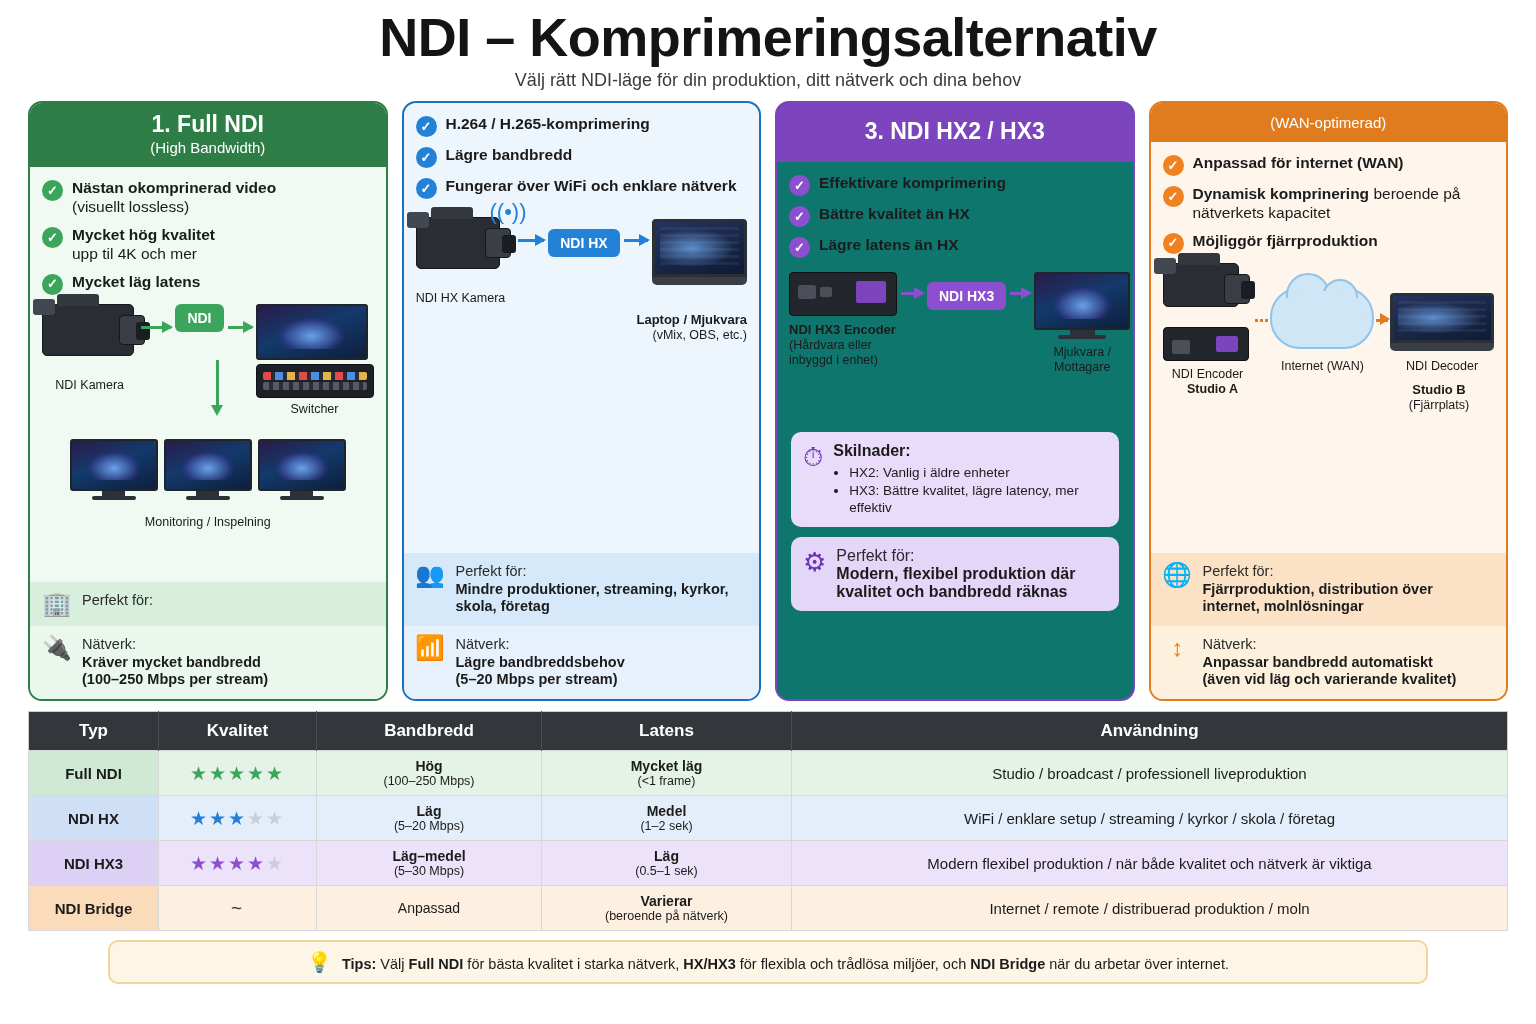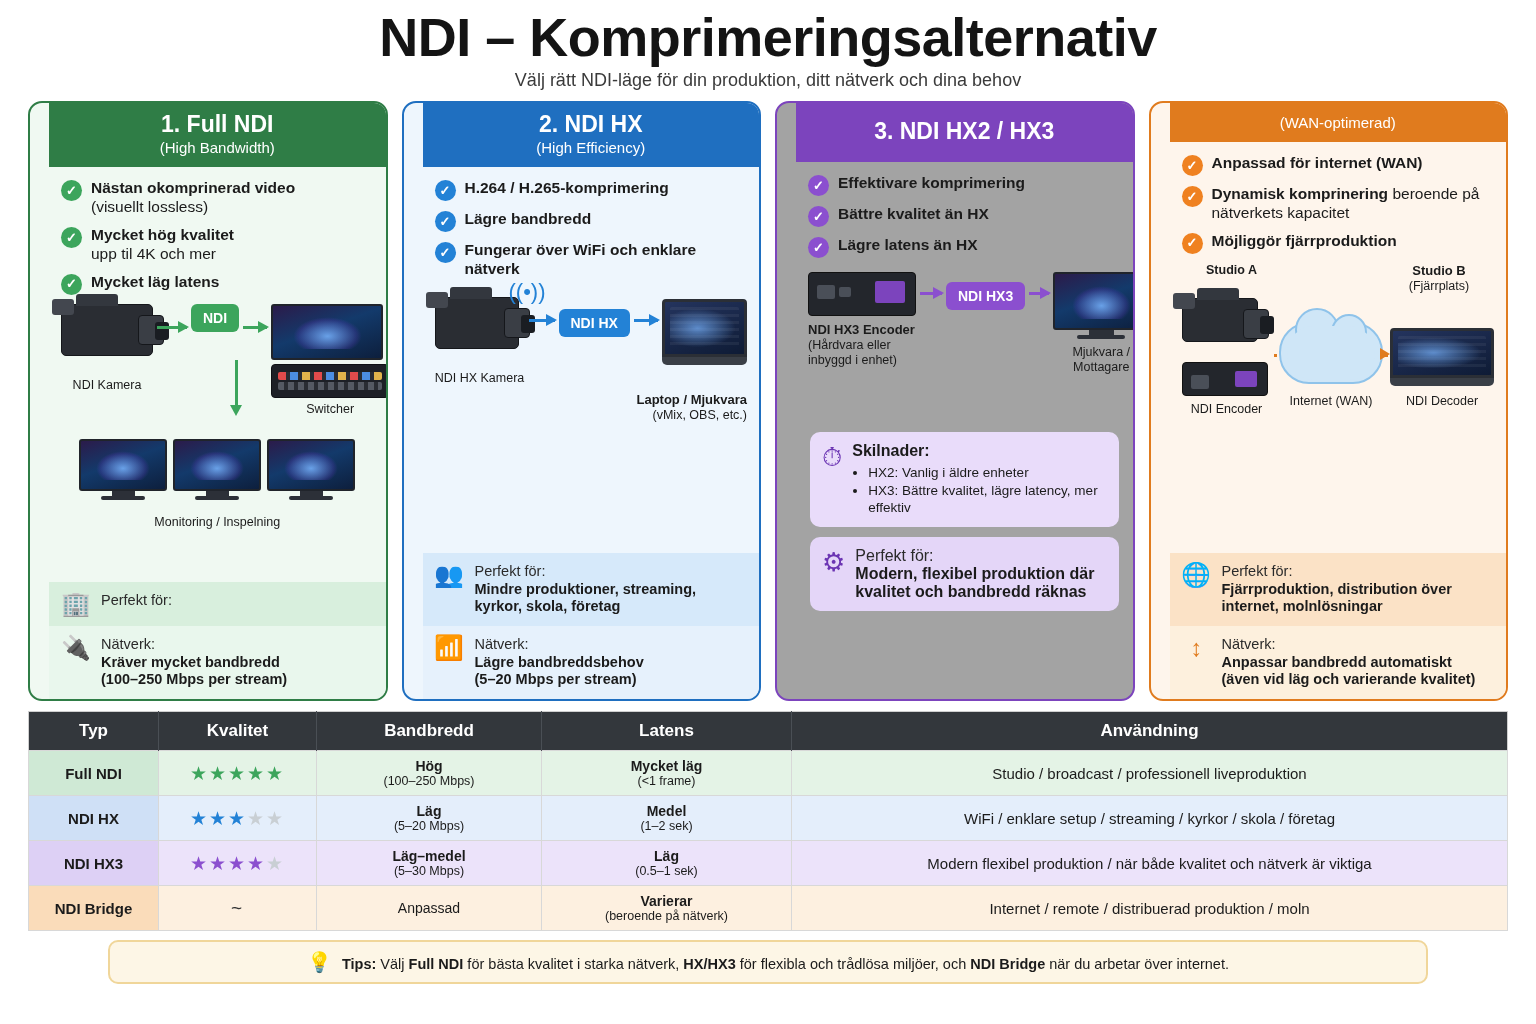--- a/index.html
+++ b/index.html
@@ -31,37 +31,36 @@
 
   
   .cols { display: flex; gap: 14px; align-items: stretch; }
   .col {
     flex: 1 1 0;
     border-radius: 14px;
     border: 2px solid;
     overflow: hidden;
     display: flex; flex-direction: column;
     min-height: 600px;
-    padding-left: 19px;
   }
   .col-head {
     padding: 9px 6px 11px 6px;
     text-align: center;
     color: #fff;
   }
   .col-head .h1 { font-size: 23px; font-weight: bold; line-height: 1.1; }
   .col-head .h2 { font-size: 15px; font-weight: normal; margin-top: 2px; }
   .col-body { flex: 1 1 auto; padding: 12px 12px 6px 12px; }
 
   
   .c1 { border-color: #2f7d46; background: #f0f9f2; }
   .c1 .col-head { background: #2f7d46; }
   .c2 { border-color: #1f6fc0; background: #eef6fd; }
   .c2 .col-head { background: #1f6fc0; }
-  .c3 { border-color: #7c44bd; background: #a3a3a3; }
+  .c3 { border-color: #7c44bd; background: #0f766e; }
   .c3 .col-head { background: #7c44bd; }
   .c4 { border-color: #e07b1e; background: #fef5ec; }
   .c4 .col-head { background: #e07b1e; }
 
   
   ul.bullets { list-style: none; margin: 0 0 8px 0; padding: 0; }
   ul.bullets li {
     display: flex; gap: 9px; align-items: flex-start;
     margin-bottom: 9px;
     font-size: 15.5px;
@@ -304,24 +303,20 @@
         <span class="fi">🔌</span>
         <span>
           <span class="foot-lbl">Nätverk:</span><br>
           <span class="foot-val">Kräver mycket bandbredd</span><br>
           <span class="foot-val">(100–250 Mbps per stream)</span>
         </span>
       </div>
     </div>
 
     <div class="col c2">
-      <div class="col-head">
-        <div class="h1">2. NDI HX</div>
-        <div class="h2">(High Efficiency)</div>
-      </div>
       <div class="col-body">
         <ul class="bullets">
           <li>
             <span class="tick">✓</span>
             <span class="b-main">H.264 / H.265-komprimering</span>
           </li>
           <li>
             <span class="tick">✓</span>
             <span class="b-main">Lägre bandbredd</span>
           </li>
@@ -467,28 +462,20 @@
             <span><span class="b-main">Dynamisk komprinering</span>
             <span>beroende på nätverkets kapacitet</span></span>
           </li>
           <li>
             <span class="tick">✓</span>
             <span class="b-main">Möjliggör fjärrproduktion</span>
           </li>
         </ul>
 
         <div class="diagram" style="height:215px; margin-top:4px;">
-          <div style="display:flex; justify-content:space-between;">
-            <div class="lbl" style="font-weight:bold; width:100px;">Studio A</div>
-            <div class="lbl" style="width:110px;">
-              <b>Studio B</b><br>
-              <span>(Fjärrplats)</span>
-            </div>
-          </div>
-
           <div style="display:flex; align-items:flex-start; gap:2px; margin-top:4px;">
             <div style="width:106px;">
               <div class="cam" style="width:76px;height:44px;">
                   <span class="top"></span>
                   <span class="vf"></span>
                   <span class="lens"></span>
                 </div>
               <div class="encoder" style="width:86px;height:34px;margin-top:20px;">
                   <span class="port"></span>
                   <span class="led" style="height:16px;top:8px;width:22px;"></span>
@@ -517,20 +504,28 @@
             </div>
 
             <div style="width:118px; margin-top:30px;">
               <div class="laptop" style="width:104px;">
                 <div class="scr" style="height:50px;"></div>
                   <div class="kb"></div>
               </div>
               <div class="lbl" style="margin-top:8px;">
                 <span>NDI Decoder</span>
               </div>
+            </div>
+          </div>
+
+          <div style="display:flex; justify-content:space-between;">
+            <div class="lbl" style="font-weight:bold; width:100px;">Studio A</div>
+            <div class="lbl" style="width:110px;">
+              <b>Studio B</b><br>
+              <span>(Fjärrplats)</span>
             </div>
           </div>
         </div>
       </div>
 
       <div class="foot-row f-a">
         <span class="fi">🌐</span>
         <span>
           <span class="foot-lbl">Perfekt för:</span><br>
           <span class="foot-val">Fjärrproduktion, distribution över internet, molnlösningar</span>

